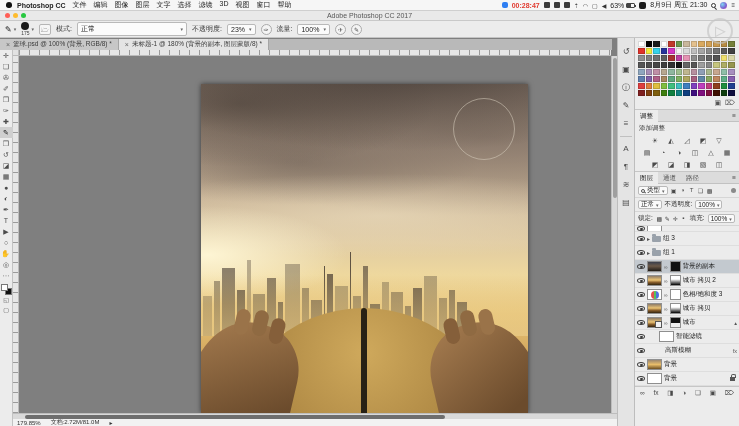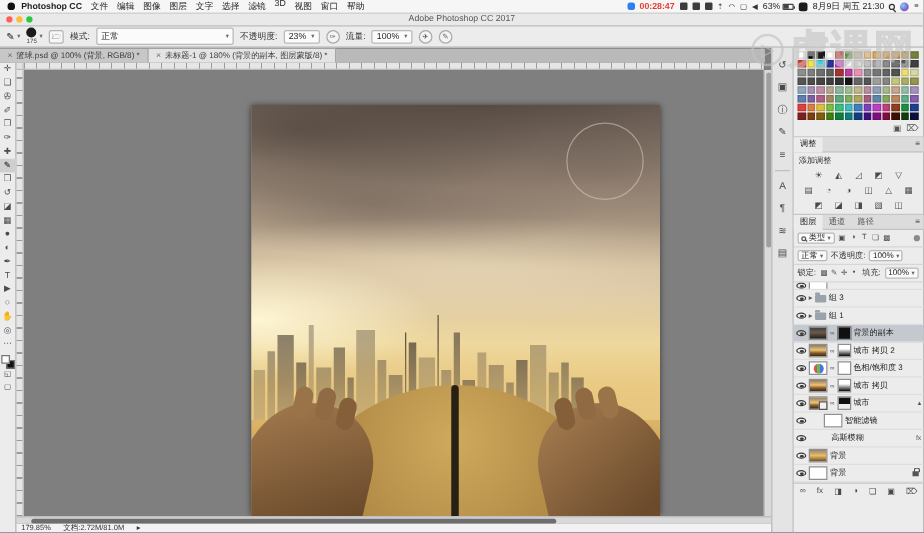--- a/index.html
+++ b/index.html
@@ -614,14 +614,13 @@
         <span>◑</span>
         <span>❏</span>
         <span>▣</span>
         <span>⌦</span>
       </div>
   </div>
 </div>
 
 <div id="watermark">
   <span class="wm-circle">▶</span>
-  <span class="wm-text">虎课网</span>
 </div>
 
 </body></html>

